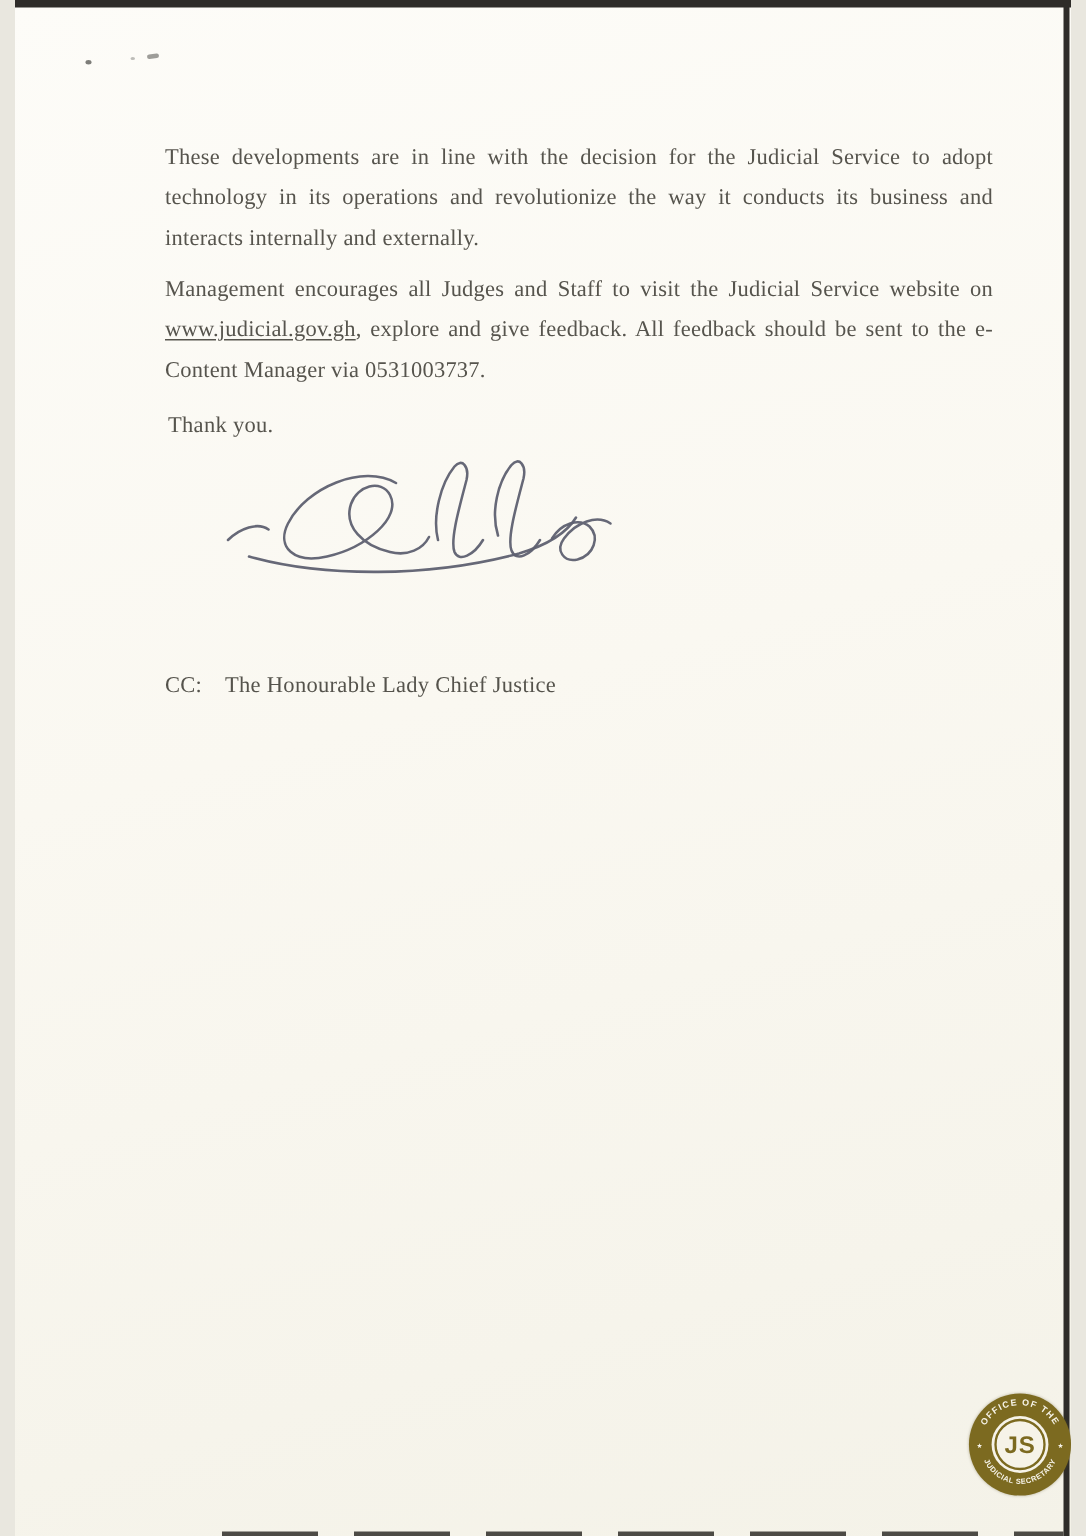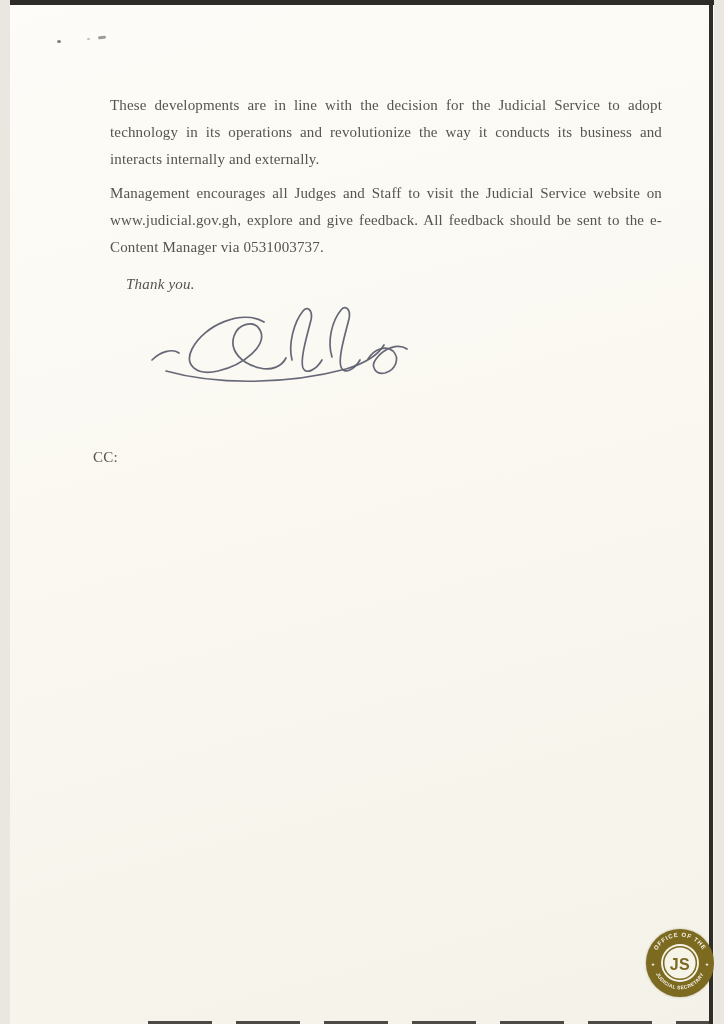--- a/index.html
+++ b/index.html
@@ -21,29 +21,29 @@
   .speck2{left:77px;top:38px;width:3px;height:2px;opacity:.5;}
   .speck3{left:88px;top:36px;width:8px;height:3px;border-radius:2px;opacity:.75;transform:rotate(-8deg);}
   
   .body-text{
     position:absolute;left:100px;width:552px;
     font-size:15px;line-height:27px;letter-spacing:.15px;
     color:#56544d;text-align:justify;
   }
   .para1{top:92px;}
   .para2{top:180px;}
-  .doc-link{color:#56544d;text-underline-offset:2px;cursor:pointer;margin-top:43px;}
-  .closing{position:absolute;left:116px;top:276px;font-size:15px;color:#56544d;letter-spacing:.2px;font-style:italic;}
+  .doc-link{color:#56544d;text-decoration:underline;text-underline-offset:2px;cursor:pointer;margin-top:43px;}
+  .closing{position:absolute;left:102px;top:276px;font-size:15px;color:#56544d;letter-spacing:.2px;}
   .signature{position:absolute;left:136px;top:297px;}
   .signature path{fill:none;stroke:#5e6070;stroke-width:1.7;stroke-linecap:round;stroke-linejoin:round;opacity:.95;}
   .signatory{position:absolute;left:83px;top:391px;font-weight:700;font-size:15.5px;
     line-height:23px;color:#4a473f;letter-spacing:.3px;}
   .cc-block{position:absolute;left:83px;top:444px;display:flex;align-items:flex-start;
     font-size:15px;color:#55534c;letter-spacing:.2px;}
-  .cc-label{width:40px;line-height:27px;}
+  .cc-label{width:40px;line-height:27px;margin-left:17px;}
   .cc-items div{line-height:27px;}
   
   .seal{position:absolute;left:635px;top:928px;width:70px;height:70px;}
   .seal svg{display:block;width:70px;height:70px;filter:drop-shadow(0 0 1px rgba(90,78,30,.4));}
 </style>
 </head>
 <body>
 
 <div class="page">
 
@@ -66,20 +66,21 @@
     <path d="M118 25 C 96 12, 58 28, 46 52 C 38 68, 50 79, 72 74 C 98 68, 122 48, 114 33 C 108 22, 92 27, 88 39 C 83 54, 96 67, 114 71 C 126 74, 136 69, 140 61"></path>
     <path d="M146 63 C 142 47, 148 25, 157 14 C 162 8, 167 14, 165 23 C 160 42, 154 63, 157 71 C 160 78, 170 73, 176 63"></path>
     <path d="M186 60 C 181 44, 186 24, 195 13 C 200 7, 205 13, 203 22 C 198 41, 192 62, 195 70 C 198 78, 208 73, 214 63"></path>
     <path d="M222 62 C 228 52, 240 48, 247 54 C 254 61, 250 73, 239 76 C 230 78, 224 70, 230 62 C 238 51, 252 46, 261 52"></path>
   </svg>
 
 
   <div class="cc-block">
     <span class="cc-label">CC:</span>
     <div class="cc-items">
+      <div>The Honourable Lady Chief Justice</div>
     </div>
   </div>
 
   <div class="seal">
     <svg viewBox="0 0 72 72" aria-hidden="true">
       <circle cx="36" cy="36" r="35" fill="#7c6a20"></circle>
       <path id="sealArcTop" d="M 12.6 22.5 A 27 27 0 0 1 59.4 22.5" fill="none"></path>
       <path id="sealArcBottom" d="M 10.6 45.2 A 27 27 0 0 0 61.4 45.2" fill="none"></path>
       <text font-family="Liberation Sans, sans-serif" font-size="6.1" font-weight="bold" letter-spacing="0.9" fill="#f6f3e8">
         <textPath href="#sealArcTop" startOffset="50%" text-anchor="middle">OFFICE OF THE</textPath>

